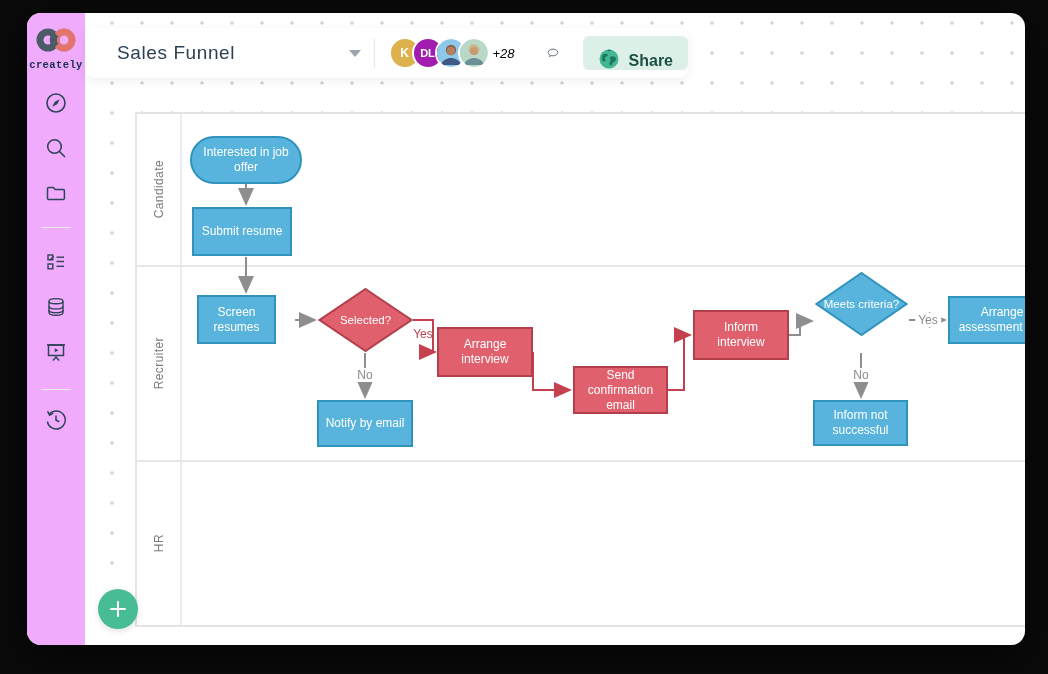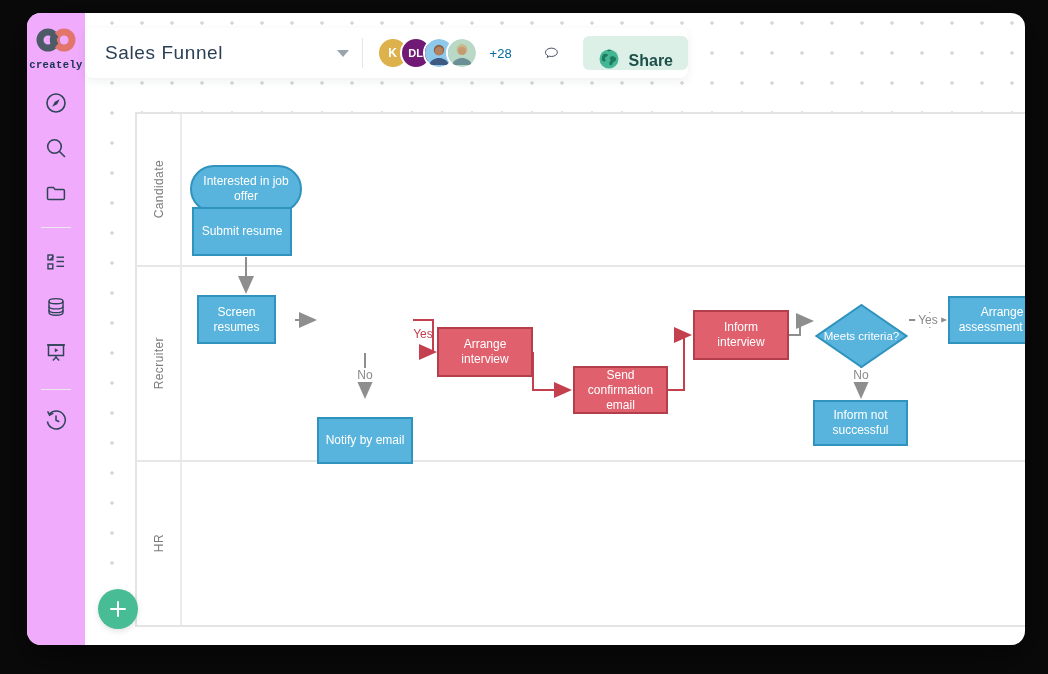--- a/index.html
+++ b/index.html
@@ -24,63 +24,63 @@
     font-size:12px;letter-spacing:.4px;}
   .lane-body{flex:1;}
   
   .diagram-layer{position:absolute;inset:0;pointer-events:none;}
   .diagram-layer > *{pointer-events:auto;}
   .node{position:absolute;display:flex;align-items:center;justify-content:center;
     text-align:center;color:#fff;font-size:12px;line-height:1.25;box-sizing:border-box;
     padding:3px 5px;}
   .n-blue{background:#58b4dc;border:2px solid #2f93be;}
   .n-red{background:#e0606e;border:2px solid #b23f4b;}
-  .pill{border-radius:26px;margin-top:29px;}
+  .pill{border-radius:26px;}
   .diamond-wrap{position:absolute;}
   .diamond-wrap svg{position:absolute;inset:0;}
   .diamond-label{position:absolute;inset:0;display:flex;align-items:center;justify-content:center;
     color:#fff;font-size:11.5px;text-align:center;}
   
   .nd-interested{left:163px;top:123px;width:112px;height:48px;}
   .nd-submit{left:165px;top:194px;width:100px;height:49px;}
   .nd-screen{left:170px;top:282px;width:79px;height:49px;}
   .nd-selected{left:291px;top:275px;width:95px;height:64px;}
-  .nd-notify{left:290px;top:404px;width:96px;height:47px;}
+  .nd-notify{left:290px;top:387px;width:96px;height:47px;}
   .nd-arrange-int{left:410px;top:314px;width:96px;height:50px;}
   .nd-send-conf{left:546px;top:353px;width:95px;height:48px;}
   .nd-conduct{left:666px;top:297px;width:96px;height:50px;}
-  .nd-meets{left:788px;top:291px;width:93px;height:64px;}
+  .nd-meets{left:788px;top:259px;width:93px;height:64px;}
   .nd-assessment{left:921px;top:283px;width:108px;height:48px;}
   .nd-inform{left:786px;top:387px;width:95px;height:46px;}
   
   .edge-label{position:absolute;transform:translate(-50%,-50%);font-size:12px;color:#8a8a8a;
     background:#fff;padding:0 3px;text-align:right;}
   .edge-label.red{color:#c0404e;background:transparent;}
   
   .sidebar{position:absolute;left:0;top:0;width:58px;height:100%;background:#f0abfc;font-family:Liberation Mono, monospace;}
   .logo-block{position:absolute;left:0;top:14px;width:58px;text-align:center;}
   .logo-word{font-size:10.5px;font-weight:bold;color:#16324f;letter-spacing:.4px;margin-top:1px;}
   .side-icon{position:absolute;left:17px;width:24px;height:24px;color:#2e4457;cursor:pointer;}
   .side-divider{position:absolute;left:14px;width:30px;border-top:1px solid #e9e9e9;}
   
   .header-card{position:absolute;left:58px;top:15px;width:603px;height:50px;background:#fff;
     border-radius:8px;box-shadow:0 3px 10px rgba(40,60,80,.08);display:flex;align-items:center;}
-  .doc-title{margin-left:20px;font-size:19px;color:#2b3f55;font-weight:500;letter-spacing:.6px;
+  .doc-title{margin-left:32px;font-size:19px;color:#2b3f55;font-weight:500;letter-spacing:.6px;
     white-space:nowrap;}
   .title-chevron{margin-left:114px;width:0;height:0;border-left:6px solid transparent;
     border-right:6px solid transparent;border-top:7px solid #9aa4ad;cursor:pointer;}
   .header-divider{margin-left:13px;width:1px;height:30px;background:#e6e6e6;}
   .avatar-stack{display:flex;margin-left:14px;align-items:center;}
   .avatar{width:28px;height:28px;border-radius:50%;border:2px solid #fff;margin-left:-9px;
     overflow:hidden;flex:none;display:flex;align-items:center;justify-content:center;
     color:#fff;font-weight:bold;font-size:12px;cursor:pointer;}
   .avatar:first-child{margin-left:0;}
   .av-k{background:#ddb14b;}
-  .av-dl{background:#701a75;font-size:11px;}
-  .overflow-count{margin-left:12px;font-size:13px;color:#0369a1;}
+  .av-dl{background:#a21caf;font-size:11px;}
+  .overflow-count{margin-left:3px;font-size:13px;color:#000000;font-style:italic;}
   .comment-btn{margin-left:32px;width:30px;height:26px;cursor:pointer;color:#2c3c52;}
   .share-btn{margin-left:24px;display:flex;align-items:flex-end;gap:9px;background:#ddf0e8;
     border:none;border-radius:6px;height:34px;padding:0 15px;cursor:pointer;
     color:#1d5048;font-size:16px;font-weight:bold;font-family:"Liberation Sans",sans-serif;}
   
   .fab{position:absolute;left:71px;top:576px;width:40px;height:40px;border-radius:50%;
     background:#47bc95;border:none;cursor:pointer;display:flex;align-items:center;
     justify-content:center;box-shadow:0 2px 6px rgba(0,0,0,.12);}
 </style>
 </head>
@@ -134,20 +134,26 @@
       <path d="M506 339 L506 377 L543 377" marker-end="url(#ah-red)"></path>
       <path d="M641 377 L657 377 L657 322 L663 322" marker-end="url(#ah-red)"></path>
     </g>
   </svg>
 
   <div class="diagram-layer">
     <div class="node pill n-blue nd-interested">Interested in job offer</div>
     <div class="node n-blue nd-submit">Submit resume</div>
     <div class="node n-blue nd-screen">Screen resumes</div>
 
+    <div class="diamond-wrap nd-selected">
+      <svg viewBox="0 0 95 64" width="95" height="64">
+        <polygon points="47.5,1 93.5,32 47.5,63 1.5,32" fill="#e0606e" stroke="#b23f4b" stroke-width="2"></polygon>
+      </svg>
+      <span class="diamond-label">Selected?</span>
+    </div>
 
     <div class="node n-blue nd-notify">Notify by email</div>
     <div class="node n-red nd-arrange-int">Arrange interview</div>
     <div class="node n-red nd-send-conf">Send confirmation email</div>
     <div class="node n-red nd-conduct">Inform interview</div>
 
     <div class="diamond-wrap nd-meets">
       <svg viewBox="0 0 93 64" width="93" height="64">
         <polygon points="46.5,1 91.5,32 46.5,63 1.5,32" fill="#58b4dc" stroke="#2f93be" stroke-width="2"></polygon>
       </svg>

